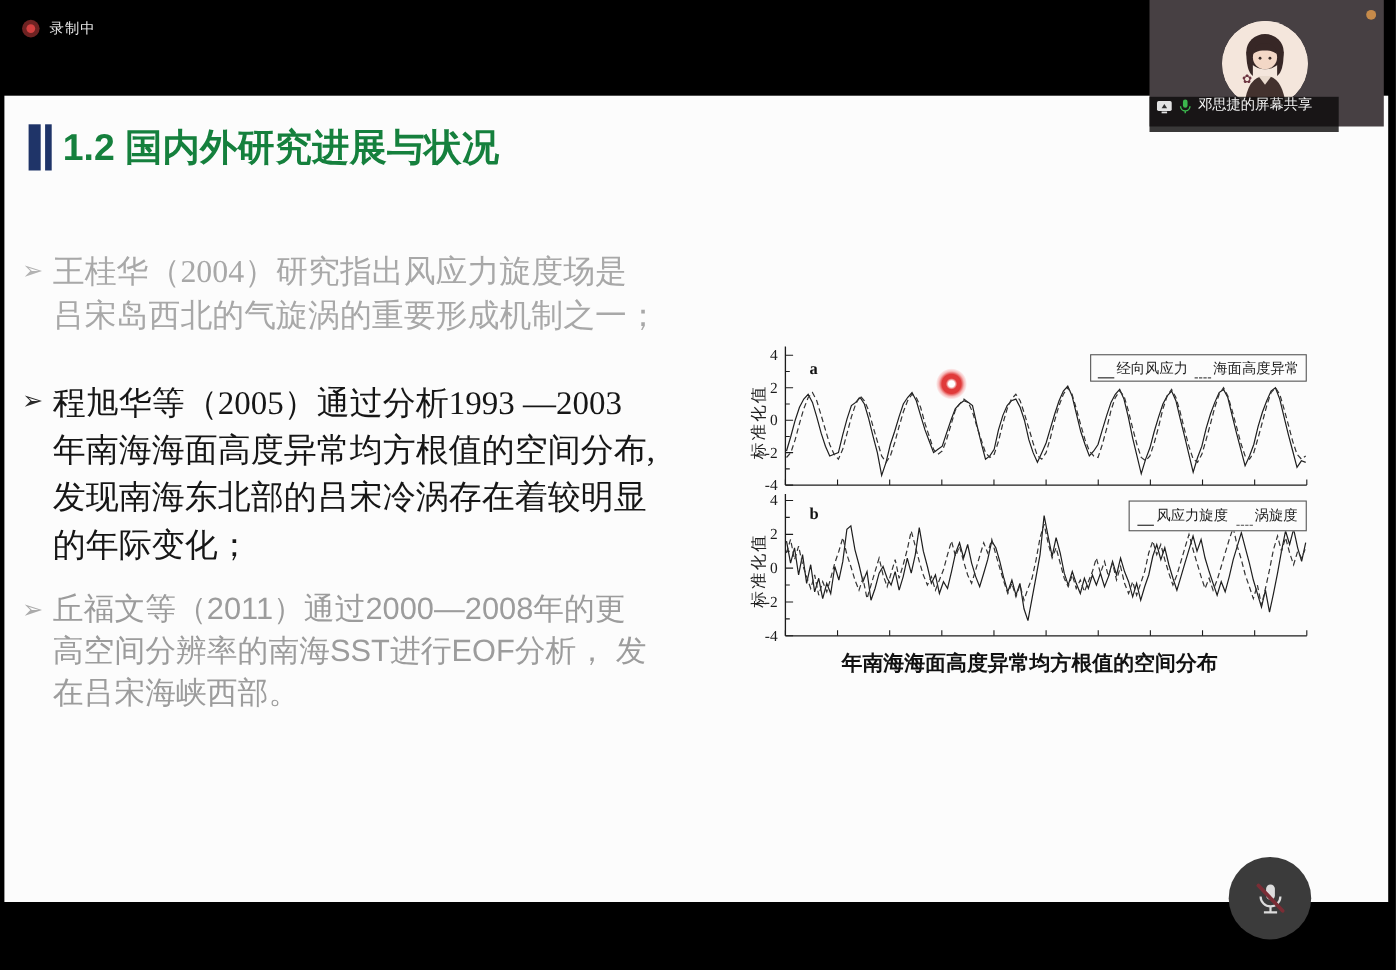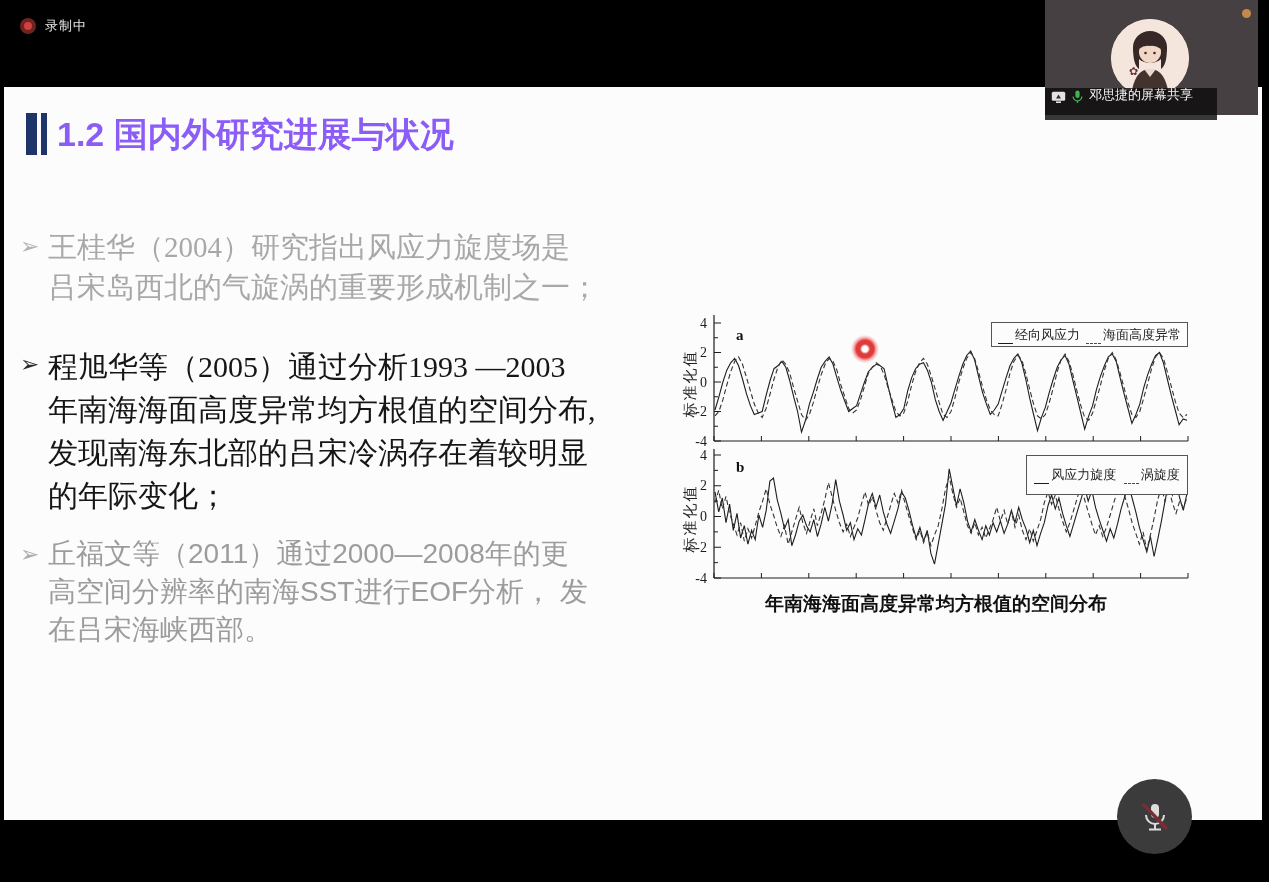--- a/index.html
+++ b/index.html
@@ -47,21 +47,21 @@
   .panel-svg{position:absolute;width:515px;height:134px;}
   #panelA{left:676px;top:225px;}
   #panelB{left:676px;top:362px;}
   .ylab{position:absolute;width:76px;text-align:center;transform:rotate(-90deg);
         font:15px "Liberation Serif",serif;color:#222;letter-spacing:2px;}
   .ylab-a{left:648px;top:287px;}
   .ylab-b{left:648px;top:422px;}
   .legend{position:absolute;border:1px solid #555;background:#fcfcfc;display:flex;align-items:center;
           justify-content:space-evenly;font:13px "Liberation Serif",serif;color:#1d1d1d;box-sizing:border-box;}
   .legend-a{left:987px;top:235px;width:197px;height:25px;}
-  .legend-b{left:1022px;top:368px;width:162px;height:40px;}
+  .legend-b{left:1022px;top:368px;width:162px;height:28px;}
   .lg-entry{display:flex;align-items:flex-end;gap:2px;white-space:nowrap;}
   .lg-sample{display:inline-block;width:15px;height:0;}
   .lg-solid{border-top:1.6px solid #1d1d1d;}
   .lg-dash{border-top:1.6px dashed #4a4a4a;}
 
   .laser{position:absolute;left:847px;top:248px;width:28px;height:28px;border-radius:50%;
          background:radial-gradient(circle,#ffffff 0 14%,#e03a3a 26% 44%,rgba(240,110,110,0.45) 58%,rgba(240,110,110,0) 72%);}
 
   .fig-caption{position:absolute;left:672px;top:505px;width:520px;text-align:center;
                font:bold 19px/24px "Liberation Serif",serif;color:#111;}
@@ -80,21 +80,21 @@
   <div class="rec-indicator">
     <span class="rec-dot"></span>
     <span class="rec-label">录制中</span>
   </div>
 
   <div class="slide">
 
     <div class="title-row">
       <span class="tbar1"></span>
       <span class="tbar2"></span>
-      <span class="page-title" style="color: #8b5cf6;">1.2 国内外研究进展与状况</span>
+      <span class="page-title" style="color: #15803d;">1.2 国内外研究进展与状况</span>
     </div>
 
     <div class="bullet bullet1">
       <span class="b-marker">➢</span>
       <div class="b-lines">
         <div>王桂华（2004）研究指出风应力旋度场是</div>
         <div>吕宋岛西北的气旋涡的重要形成机制之一；</div>
       </div>
     </div>
 

